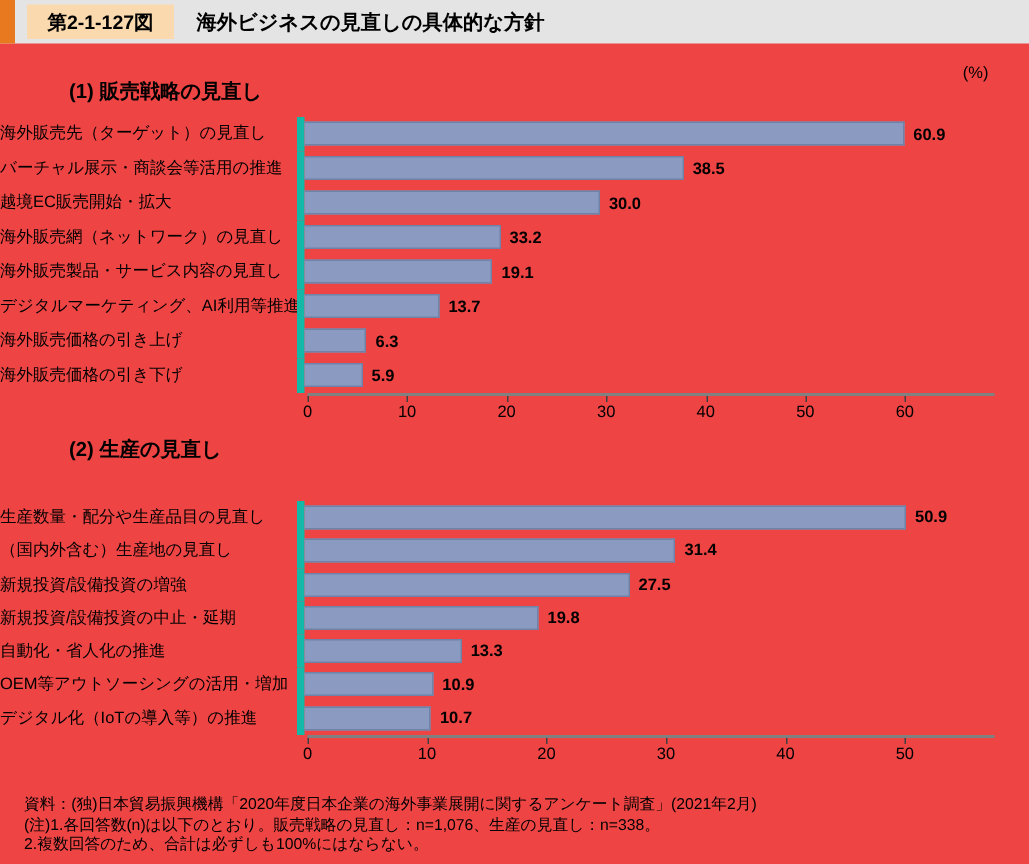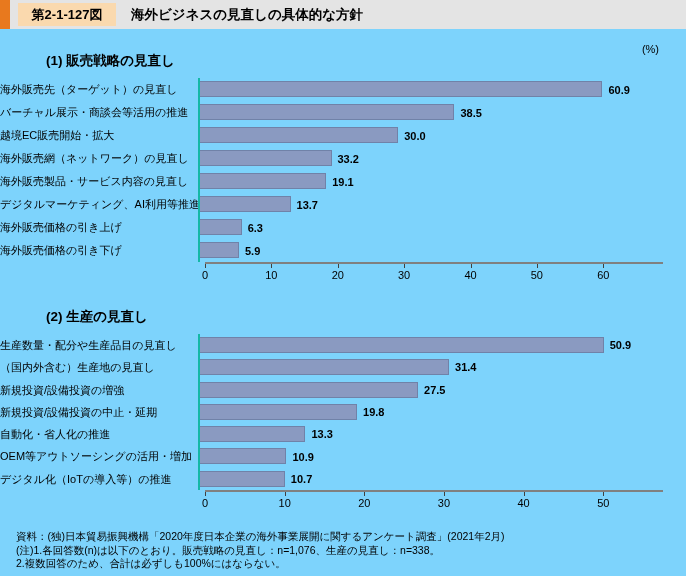--- a/index.html
+++ b/index.html
@@ -5,21 +5,21 @@
   * { margin: 0; padding: 0; box-sizing: border-box; }
   html, body { background: #fff; }
   body {
     font-family: "Liberation Sans", "DejaVu Sans", sans-serif;
     color: #000;
   }
   .page {
     position: relative;
     width: 686px;
     height: 576px;
-    background: #7dd3fc;
+    background: #ef4444;
     overflow: hidden;
   }
 
   
   .hdr {
     position: absolute; top: 0; left: 0;
     width: 686px; height: 29px;
     background: #e4e4e4;
   }
   .hdr-accent {
@@ -48,39 +48,39 @@
     font-size: 11px;
   }
 
   
   .sec-title {
     position: absolute; left: 46px;
     font-size: 13.5px; font-weight: bold;
     white-space: nowrap;
   }
   #sec-title-1 { top: 52px; }
-  #sec-title-2 { top: 308px; }
+  #sec-title-2 { top: 291px; }
 
   .chart { position: absolute; left: 0; width: 686px; }
   #chart0 { top: 78px;  --rh: 23px; }
   #chart1 { top: 334px; --rh: 22.3px; }
 
   .row { display: flex; height: var(--rh); }
   .cat {
     flex: none; width: 198px;
     padding-right: 7px;
     font-size: 11px;
     text-align: left;
     white-space: nowrap;
     line-height: var(--rh);
   }
   .track {
     flex: none; width: 458px;
     position: relative;
-    border-left: 2px solid #14b8a6;
+    border-left: 5px solid #14b8a6;
   }
   .bar {
     position: absolute; left: 0; top: 3px;
     height: 16px;
     background: #8a9ac1;
     border: 1px solid #7082a8;
     border-left: none;
   }
   .val {
     position: absolute; top: 50%;

